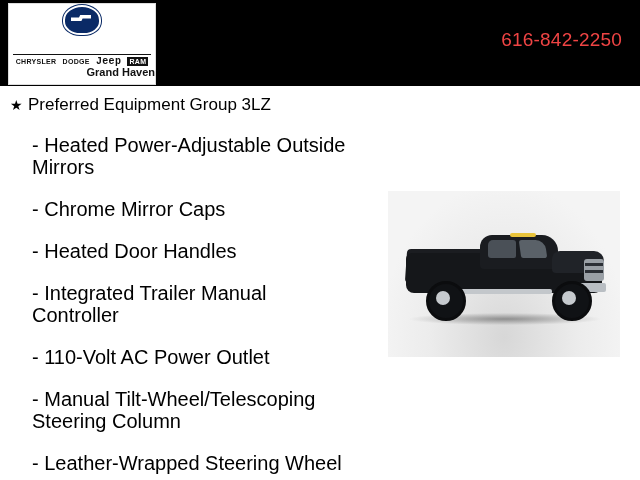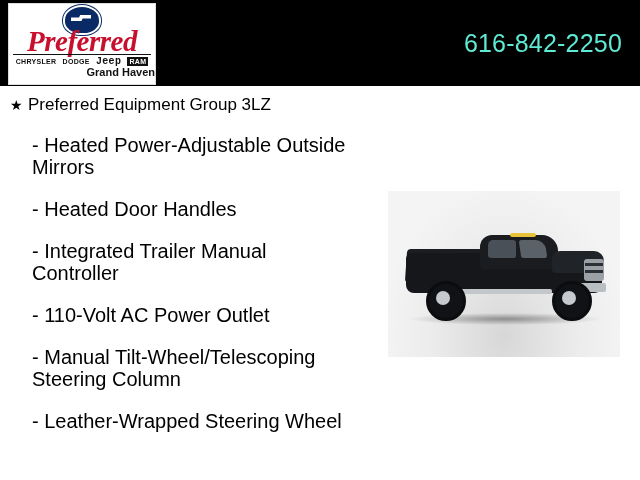--- a/index.html
+++ b/index.html
@@ -119,22 +119,22 @@
     left: 4px;
     top: 50px;
     width: 138px;
     height: 1px;
     background: #111111;
   }
   .phone {
     position: absolute;
     top: 29px;
     right: 18px;
-    font-size: 25px;
-    color: #5eead4;
+    font-size: 19px;
+    color: #ef4444;
     letter-spacing: 0.2px;
   }
 
   
   .content {
     position: absolute;
     top: 86px;
     left: 0;
     width: 640px;
     height: 394px;
@@ -325,21 +325,20 @@
 </style>
 </head>
 <body>
 
 <div id="page">
 
   <div class="header">
 
     <div class="logo-box">
       <div class="logo-emblem"></div>
-      <div class="logo-word">Preferred</div>
       <div class="logo-rule"></div>
       <div class="logo-brands">
         <span>CHRYSLER</span>
         <span>DODGE</span>
         <span class="jeep">Jeep</span>
         <span class="ram">RAM</span>
       </div>
       <div class="logo-city">Grand Haven</div>
     </div>
 
@@ -349,20 +348,21 @@
   <div class="content">
 
     <div class="list">
 
       <div class="group-title">
         <span class="star">★</span>
         <span>Preferred Equipment Group 3LZ</span>
       </div>
 
       <div class="feature">- Heated Power-Adjustable Outside Mirrors</div>
+      <div class="feature">- Chrome Mirror Caps</div>
       <div class="feature">- Heated Door Handles</div>
       <div class="feature">- Integrated Trailer Manual Controller</div>
       <div class="feature">- 110-Volt AC Power Outlet</div>
       <div class="feature">- Manual Tilt-Wheel/Telescoping Steering Column</div>
       <div class="feature">- Leather-Wrapped Steering Wheel</div>
     </div>
 
     <div class="photo">
       <div class="floor"></div>
       <div class="truck">

